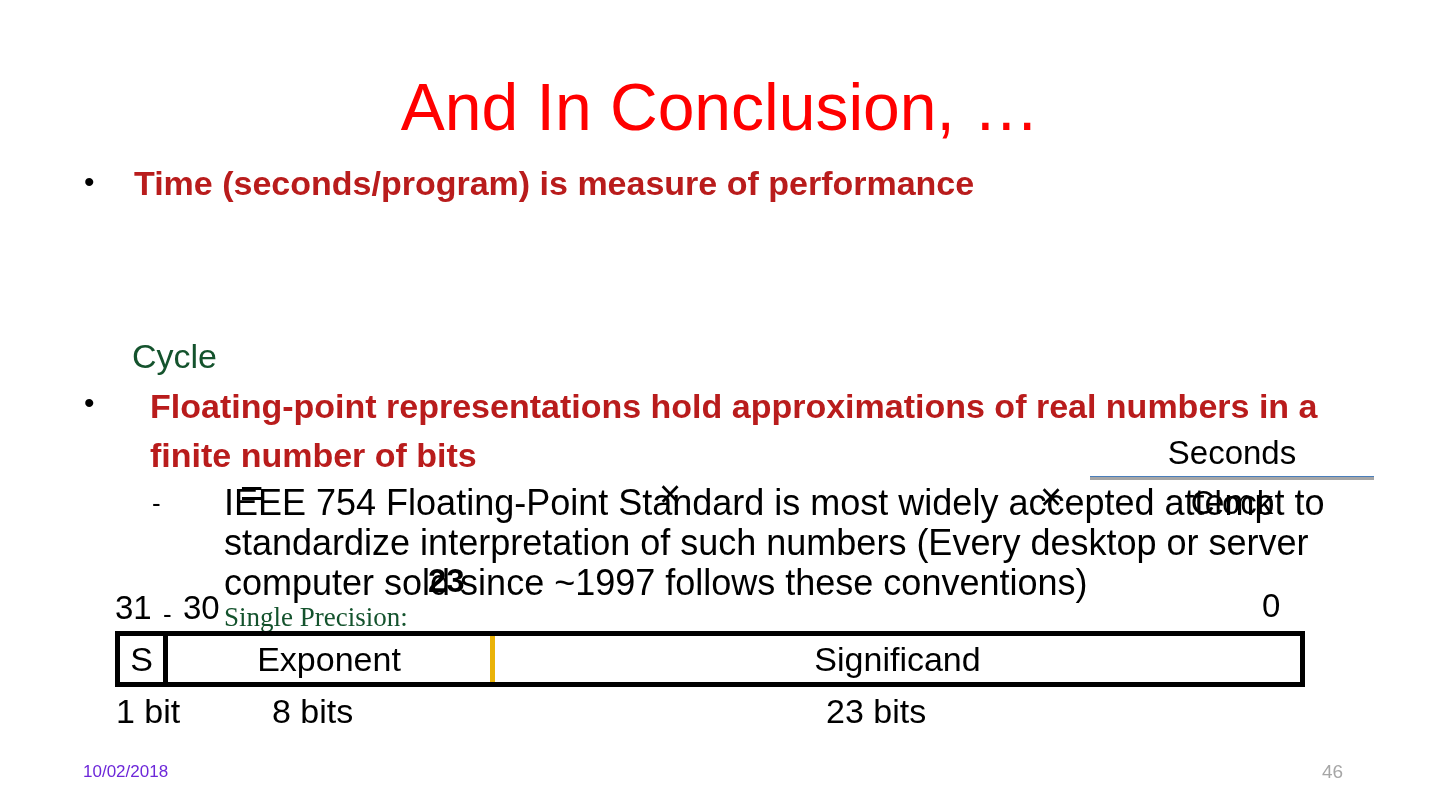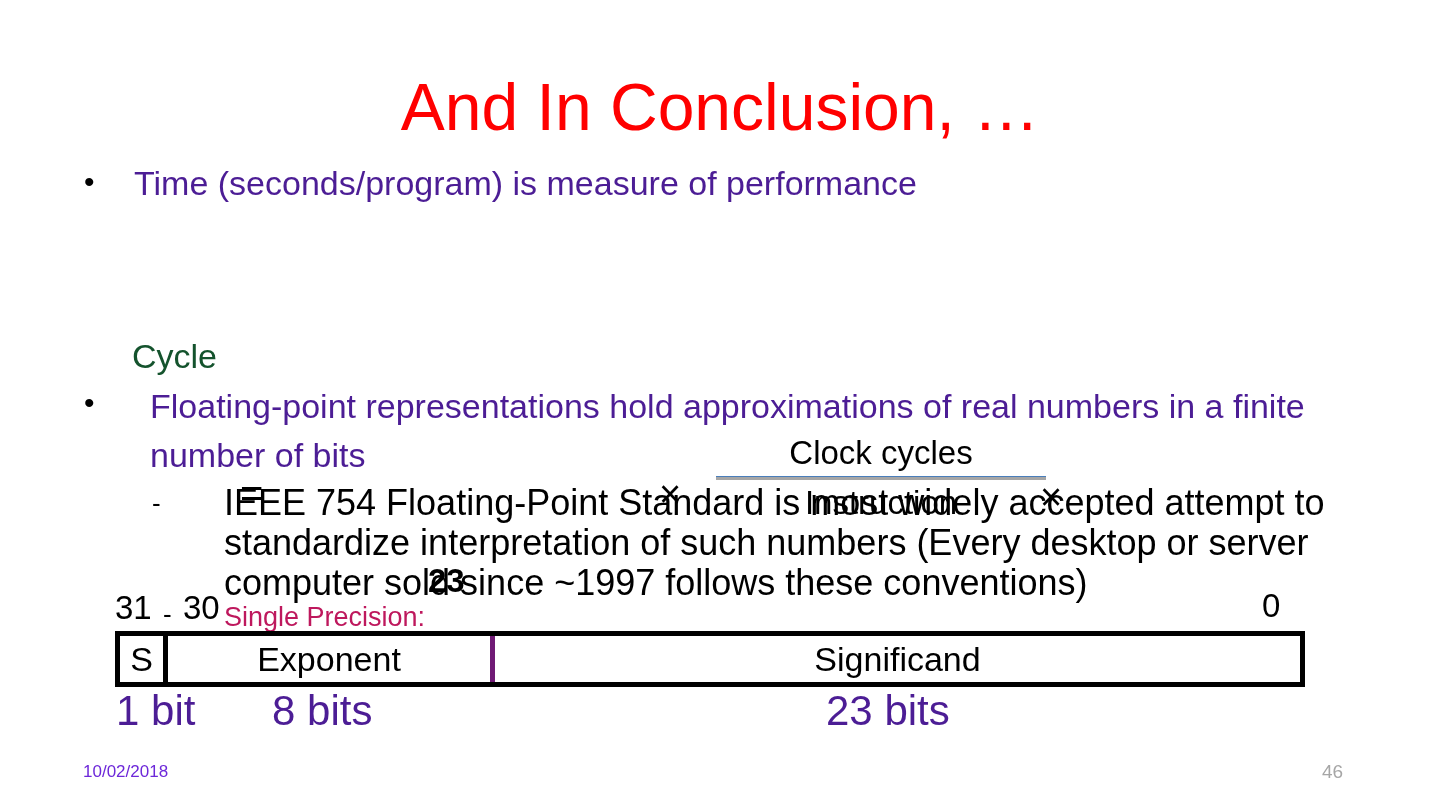--- a/index.html
+++ b/index.html
@@ -37,22 +37,22 @@
     display: flex;
     align-items: flex-start;
   }
   .bullet-dot {
     font-size: 30px;
     line-height: 42px;
     color: #000000;
     flex: 0 0 auto;
   }
   .bullet-text {
-    color: #4c1d95;
-    font-weight: 400;
+    color: #b91c1c;
+    font-weight: 700;
   }
 
   #bullet-time { left: 84px; top: 161px; width: 1280px; }
   #bullet-time .bullet-dot { width: 50px; }
   #bullet-time .bullet-text { font-size: 34px; line-height: 44px; white-space: nowrap; }
 
   
   #equation {
     position: absolute;
     left: 120px;
@@ -134,22 +134,23 @@
     color: #000000;
   }
 
   
   #single-precision {
     position: absolute;
     left: 224px;
     top: 600px;
     font-size: 27px;
     line-height: 34px;
-    color: #be185d;
-    white-space: nowrap;
+    color: #14532d;
+    white-space: nowrap;
+    font-family: Liberation Serif, serif;
   }
 
   
   .bit-index {
     position: absolute;
     font-size: 33px;
     line-height: 36px;
     color: #000000;
     white-space: nowrap;
   }
@@ -174,29 +175,29 @@
   .field-cell {
     display: flex;
     align-items: center;
     justify-content: center;
     color: #000000;
     font-size: 34px;
     line-height: 40px;
     white-space: nowrap;
   }
   #field-sign { width: 48px; border-right: 5px solid #000000; }
-  #field-exponent { width: 327px; border-right: 5px solid #701a75; }
+  #field-exponent { width: 327px; border-right: 5px solid #eab308; }
   #field-significand { flex: 1 1 auto; }
 
   
   .bit-width {
     position: absolute;
-    font-size: 42px;
-    line-height: 40px;
-    color: #4c1d95;
+    font-size: 34px;
+    line-height: 40px;
+    color: #000000;
     white-space: nowrap;
   }
   #width-1bit { left: 116px; top: 691px; }
   #width-8bits { left: 272px; top: 691px; }
   #width-23bits { left: 826px; top: 691px; }
 
   
   #footer-date {
     position: absolute;
     left: 83px;
@@ -225,28 +226,28 @@
     <span class="bullet-dot">•</span>
     <span class="bullet-text">Time (seconds/program) is measure of performance</span>
   </div>
 
   <div id="equation">
     <span class="eq-equals">=</span>
 
 
     <span class="eq-times" id="times-1">×</span>
 
-    <span class="frac" id="frac-2">
-      <span class="num">Clock cycles</span>
+
+    <span class="eq-times" id="times-2">×</span>
+
+    <span class="frac" id="frac-3">
+      <span class="num">Seconds</span>
       <span class="bar"></span>
-      <span class="den">Instruction</span>
+      <span class="den">Clock</span>
     </span>
-
-    <span class="eq-times" id="times-2">×</span>
-
   </div>
 
   <div id="eq-cycle">Cycle</div>
 
   <div class="bullet-row" id="bullet-float">
     <span class="bullet-dot">•</span>
     <span class="bullet-text">Floating-point representations hold approximations of real numbers in a finite number of bits</span>
   </div>
 
   <div id="sub-ieee">

